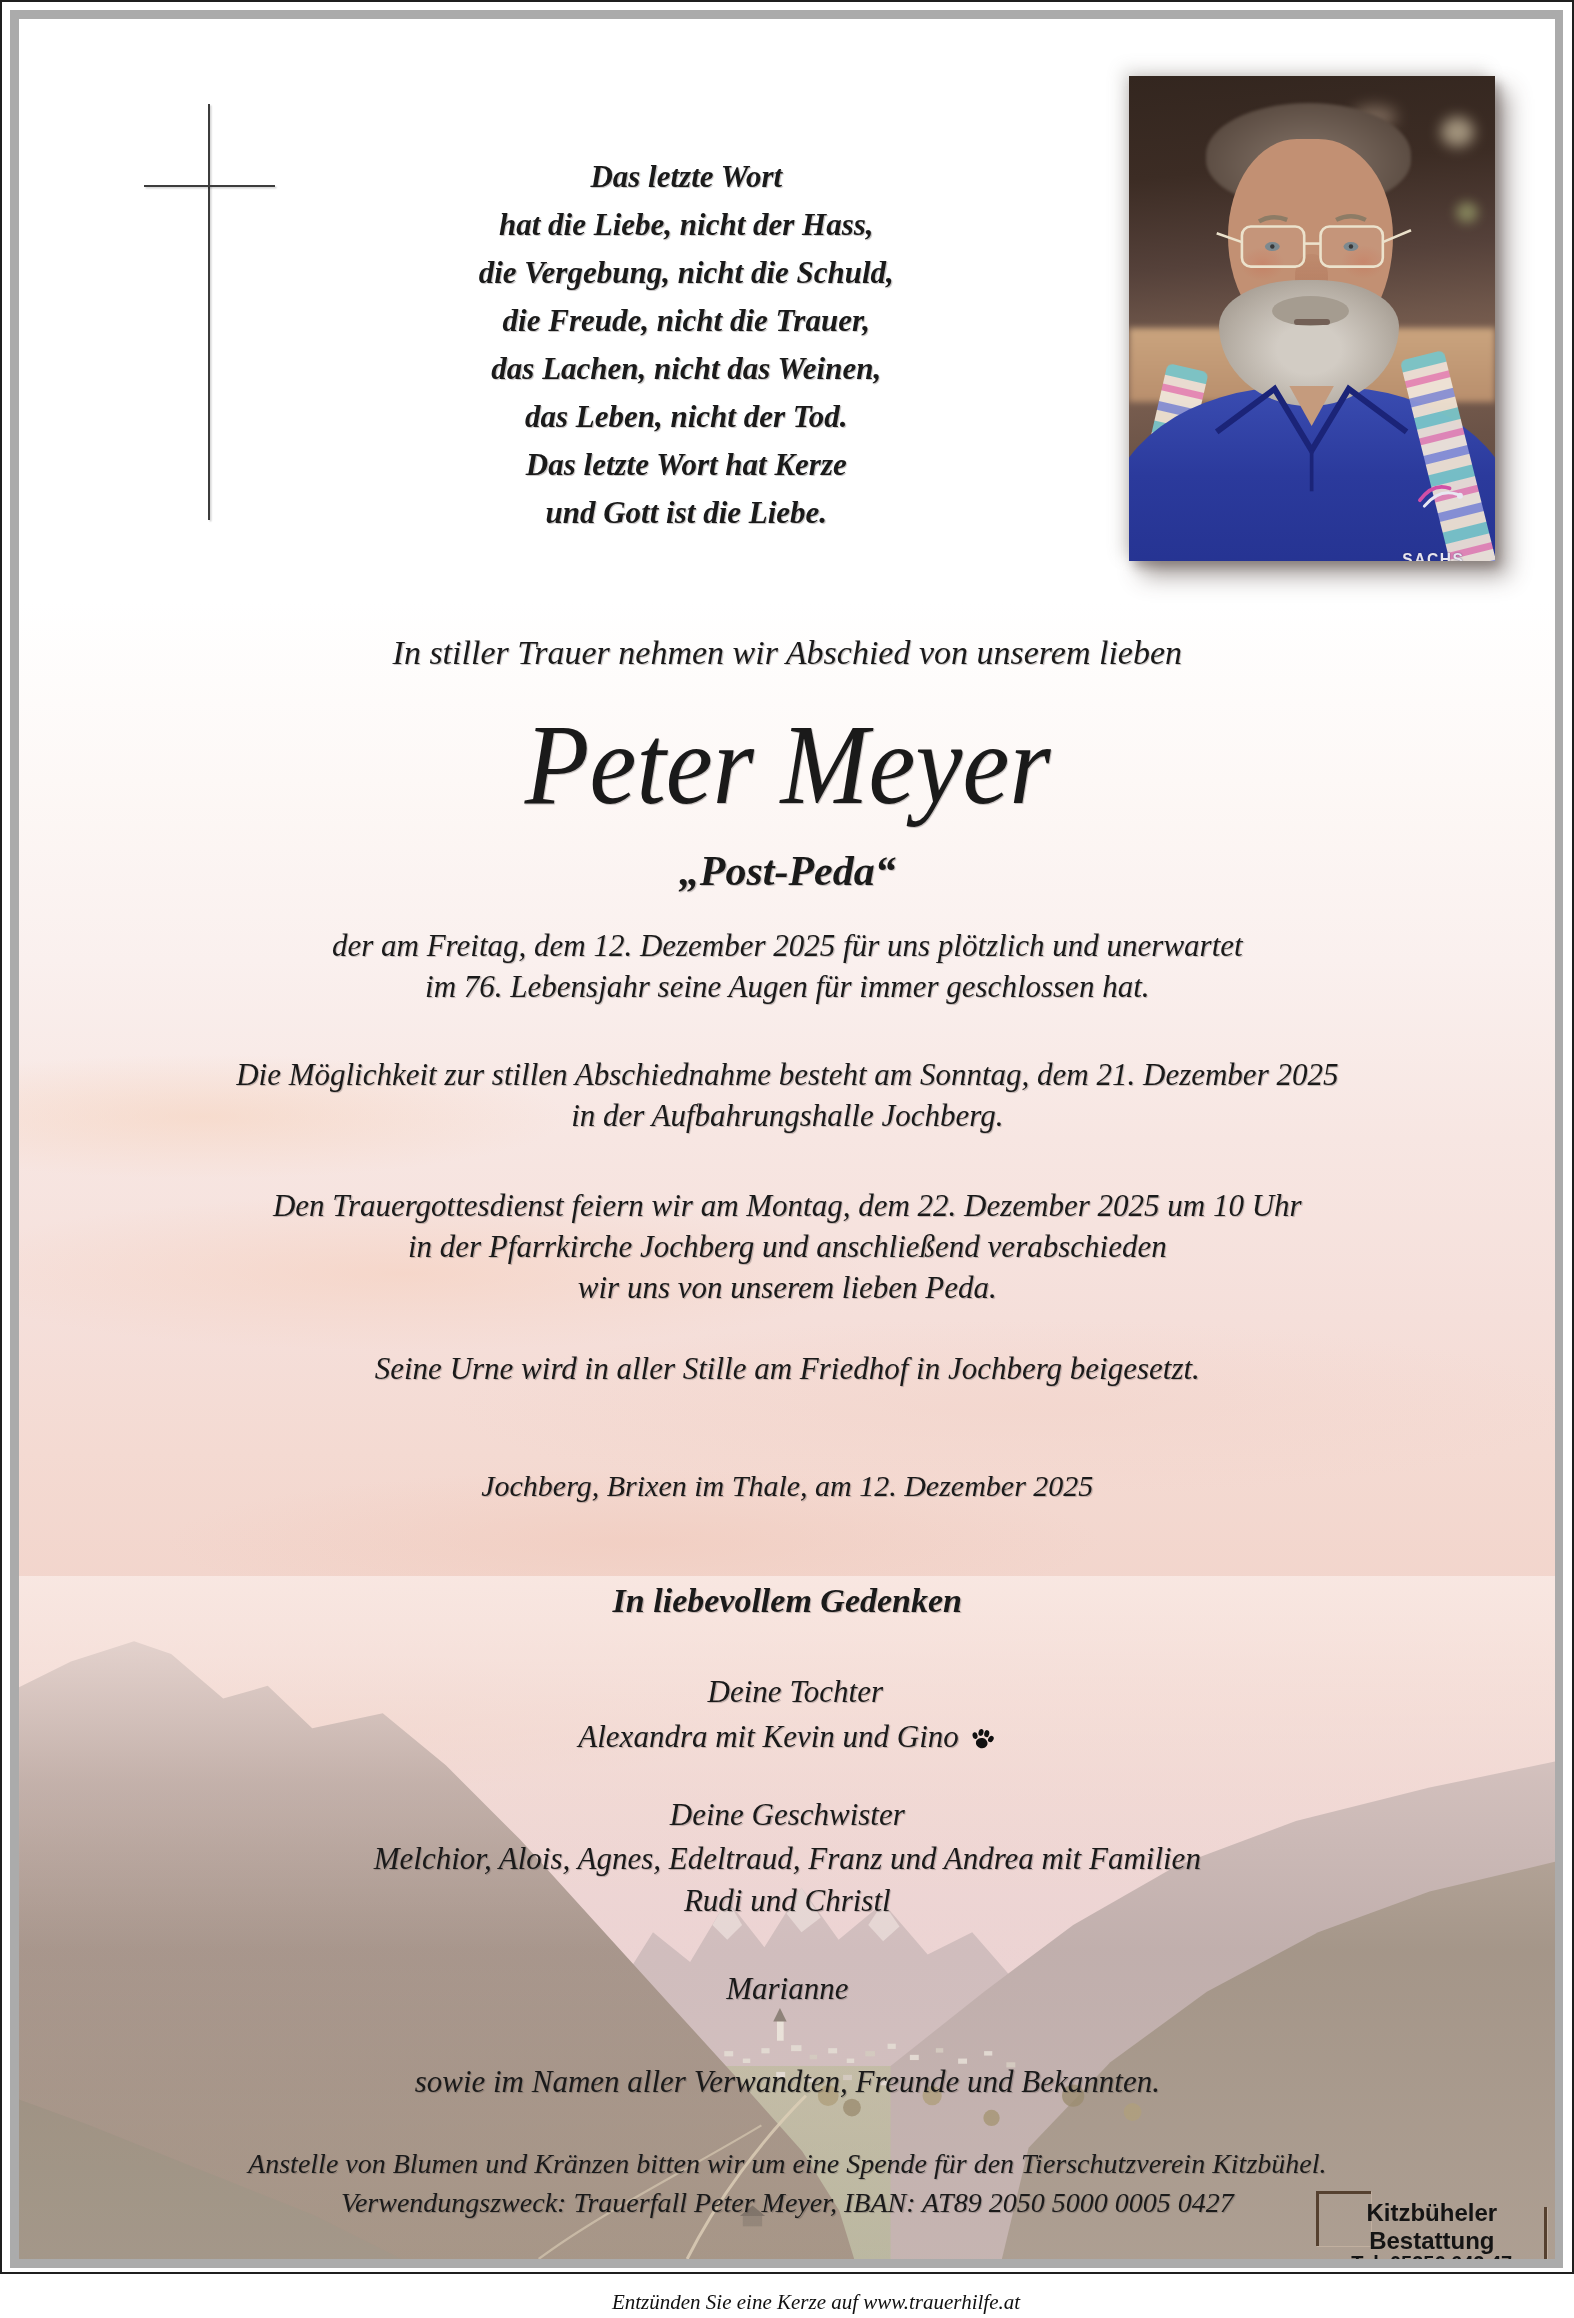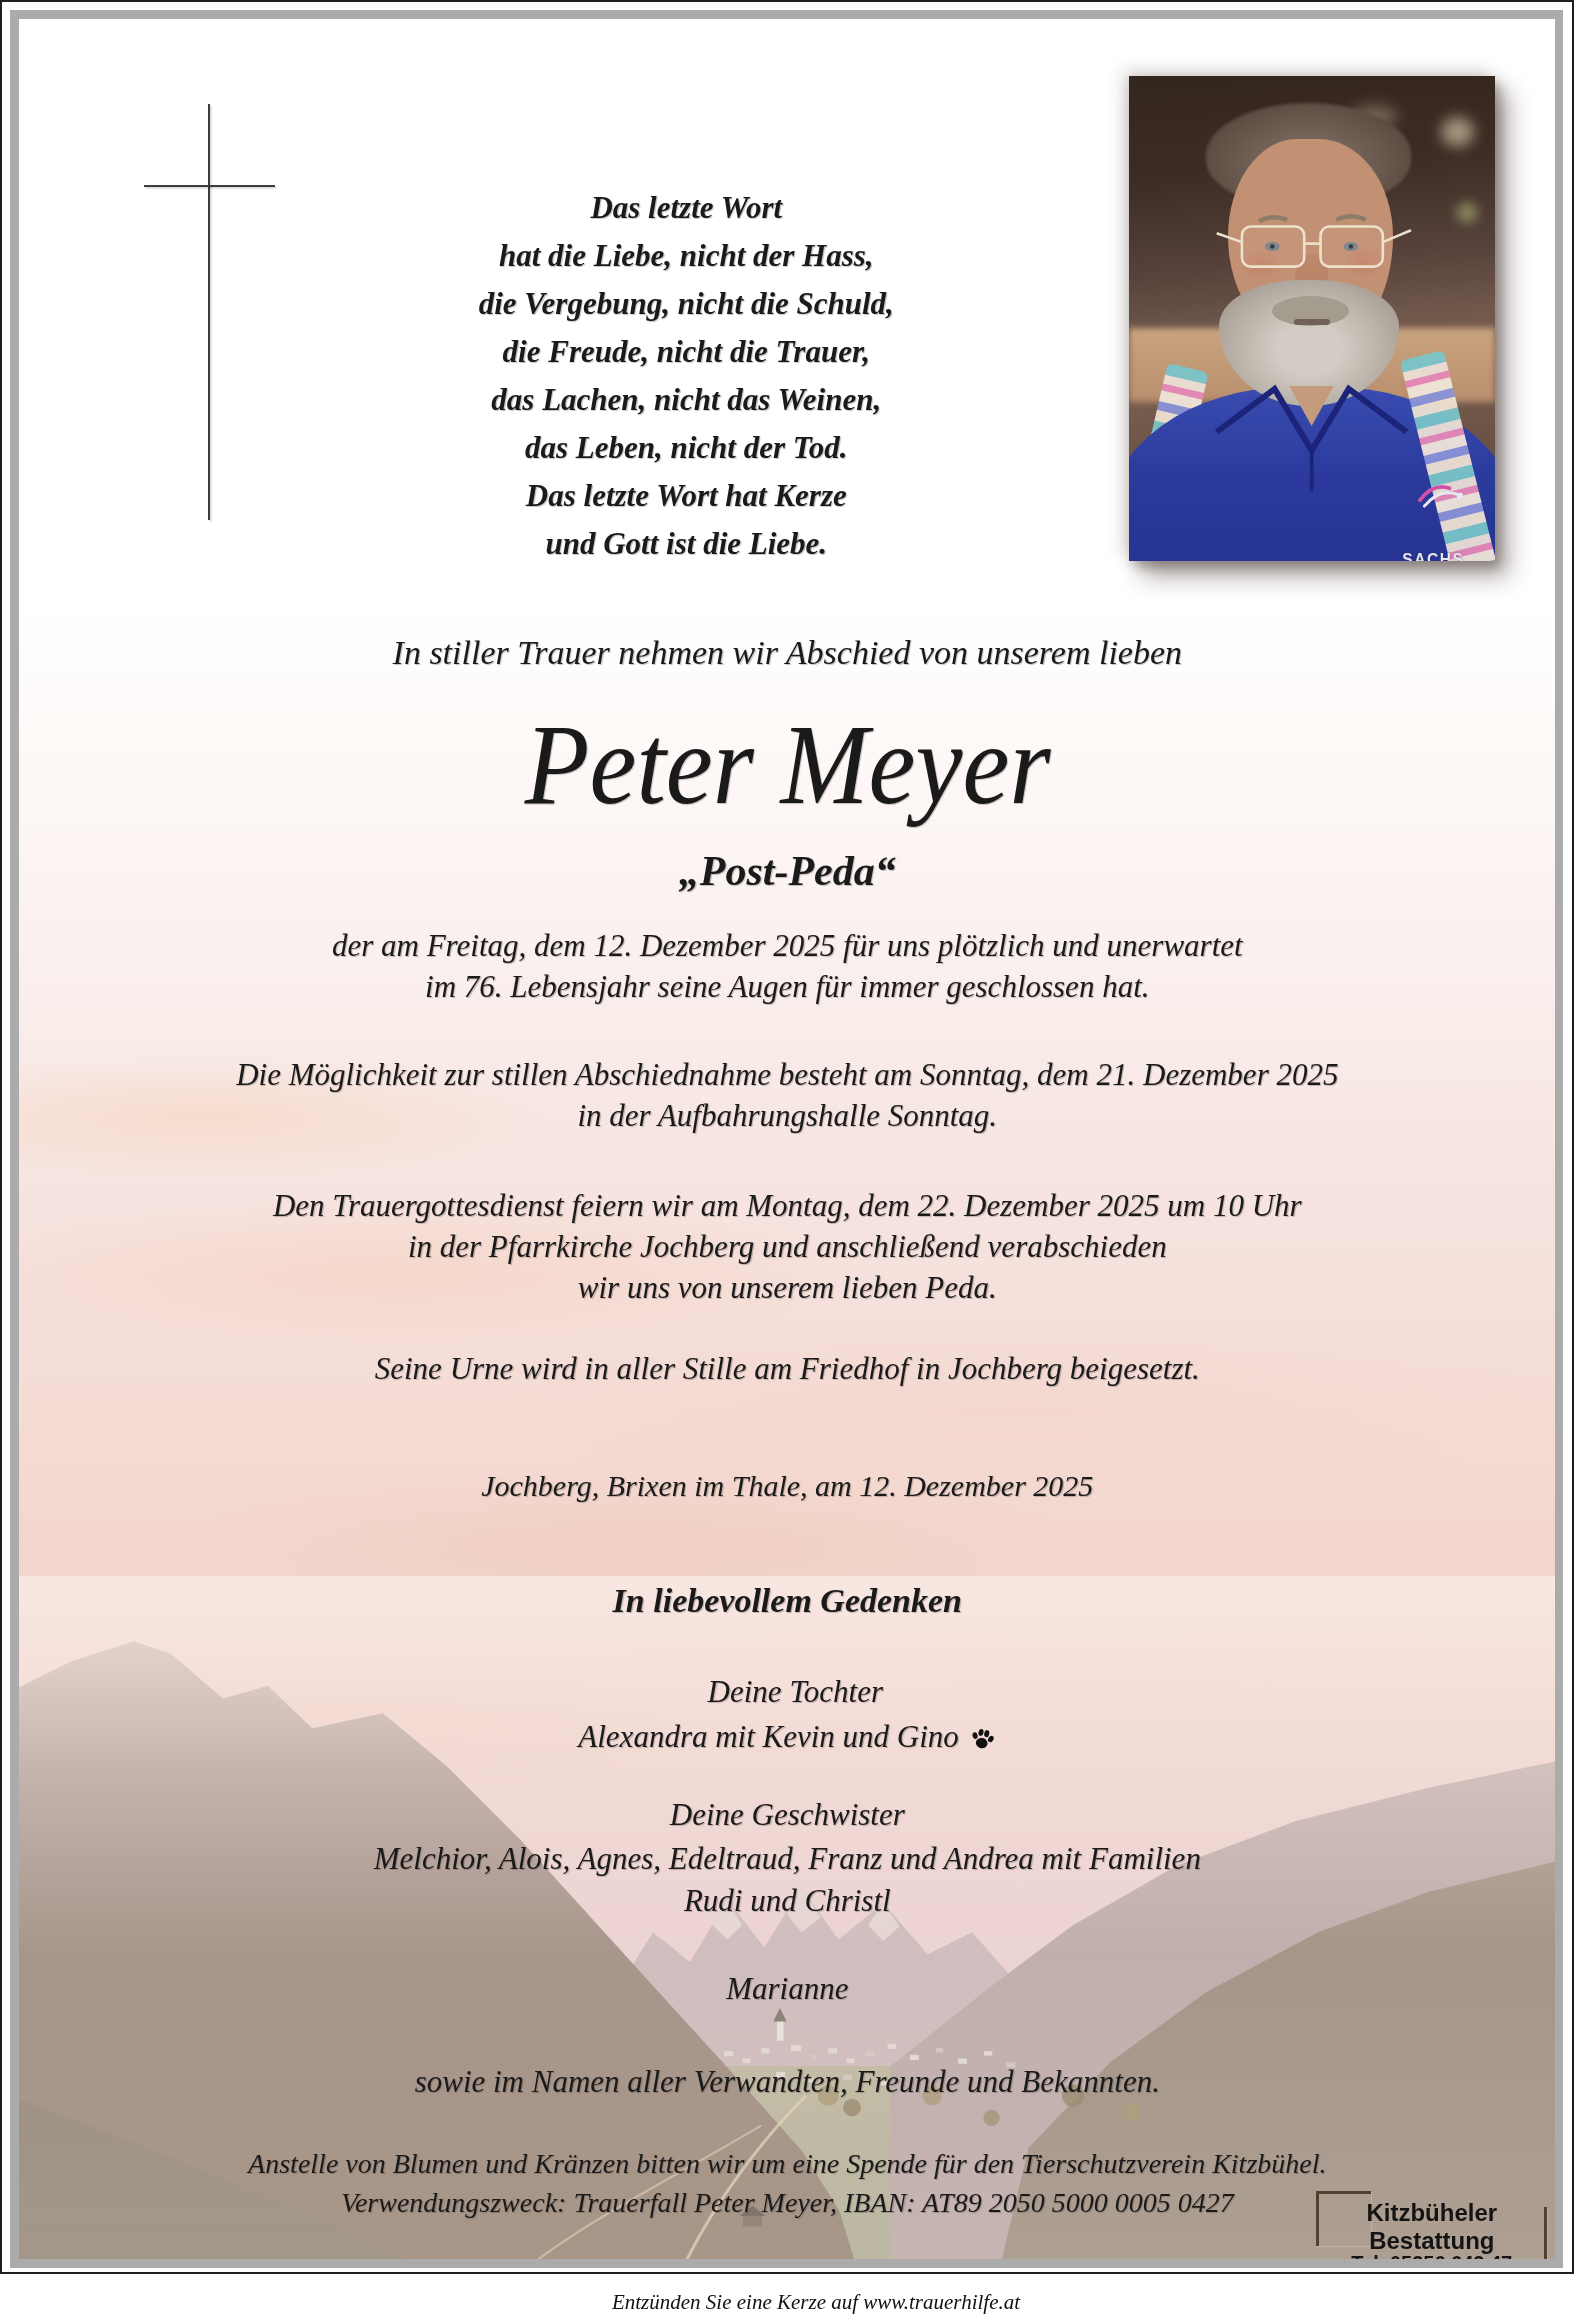--- a/index.html
+++ b/index.html
@@ -15,21 +15,21 @@
       radial-gradient(ellipse 816px 126px at 65% 62%, rgba(242,210,200,0.45), transparent 70%),
       radial-gradient(ellipse 668px 104px at 40% 68%, rgba(240,200,185,0.50), transparent 70%),
       radial-gradient(ellipse 742px 119px at 70% 74%, rgba(238,205,200,0.40), transparent 70%),
       radial-gradient(ellipse 594px 96px at 20% 76%, rgba(236,195,180,0.45), transparent 70%),
       linear-gradient(180deg,#ffffff 0%,#ffffff 26%,#fdf8f6 34%,#faf0ee 42%,#f7e6e2 50%,
         #f5dfda 58%,#f4dad2 64%,#f2d5cc 70%,#eed2cd 76%,#ead0d2 84%,#e9cfd2 100%);}
   .txt{position:absolute;left:0;width:100%;text-align:center;font-style:italic;
        text-shadow:1.1px 1.1px 0.7px rgba(70,60,60,0.30);}
   .poem{position:absolute;left:0;top:134px;width:1334px;text-align:center;
         font-style:italic;font-weight:bold;font-size:31px;line-height:48px;
-        text-shadow:1.1px 1.1px 0.7px rgba(70,60,60,0.30);margin-top:31px;}
+        text-shadow:1.1px 1.1px 0.7px rgba(70,60,60,0.30);}
   .intro{top:615px;font-size:34px;}
   .name{top:672px;font-size:115px;line-height:148px;font-weight:normal;}
   .name .squeeze{display:inline-block;transform:scaleX(0.92);transform-origin:center;}
   .nickname{top:828px;font-size:42px;font-weight:bold;}
   .body42{font-size:31px;line-height:41px;}
   .para1{top:906px;} .para2{top:1035px;} .para3{top:1166px;}
   .urn{top:1329px;} .placedate{top:1450px;font-size:30px;}
   .heading{top:1563px;font-size:34px;font-weight:bold;}
   .tochter-label{top:1652px;margin-left:8px;} .tochter-names{top:1697px;}
   .geschw-label{top:1775px;} .geschw1{top:1819px;} .geschw2{top:1861px;}
@@ -239,21 +239,21 @@
     </div>
     <div class="txt nickname">„Post-Peda“</div>
 
     <div class="txt body42 para1">
       <div>der am Freitag, dem 12. Dezember 2025 für uns plötzlich und unerwartet</div>
       <div>im 76. Lebensjahr seine Augen für immer geschlossen hat.</div>
     </div>
 
     <div class="txt body42 para2">
       <div>Die Möglichkeit zur stillen Abschiednahme besteht am Sonntag, dem 21. Dezember 2025</div>
-      <div>in der Aufbahrungshalle Sonntag.</div>
+      <div>in der Aufbahrungshalle Jochberg.</div>
     </div>
 
     <div class="txt body42 para3">
       <div>Den Trauergottesdienst feiern wir am Montag, dem 22. Dezember 2025 um 10 Uhr</div>
       <div>in der Pfarrkirche Jochberg und anschließend verabschieden</div>
       <div>wir uns von unserem lieben Peda.</div>
     </div>
 
     <div class="txt body42 urn">Seine Urne wird in aller Stille am Friedhof in Jochberg beigesetzt.</div>
     <div class="txt placedate">Jochberg, Brixen im Thale, am 12. Dezember 2025</div>

